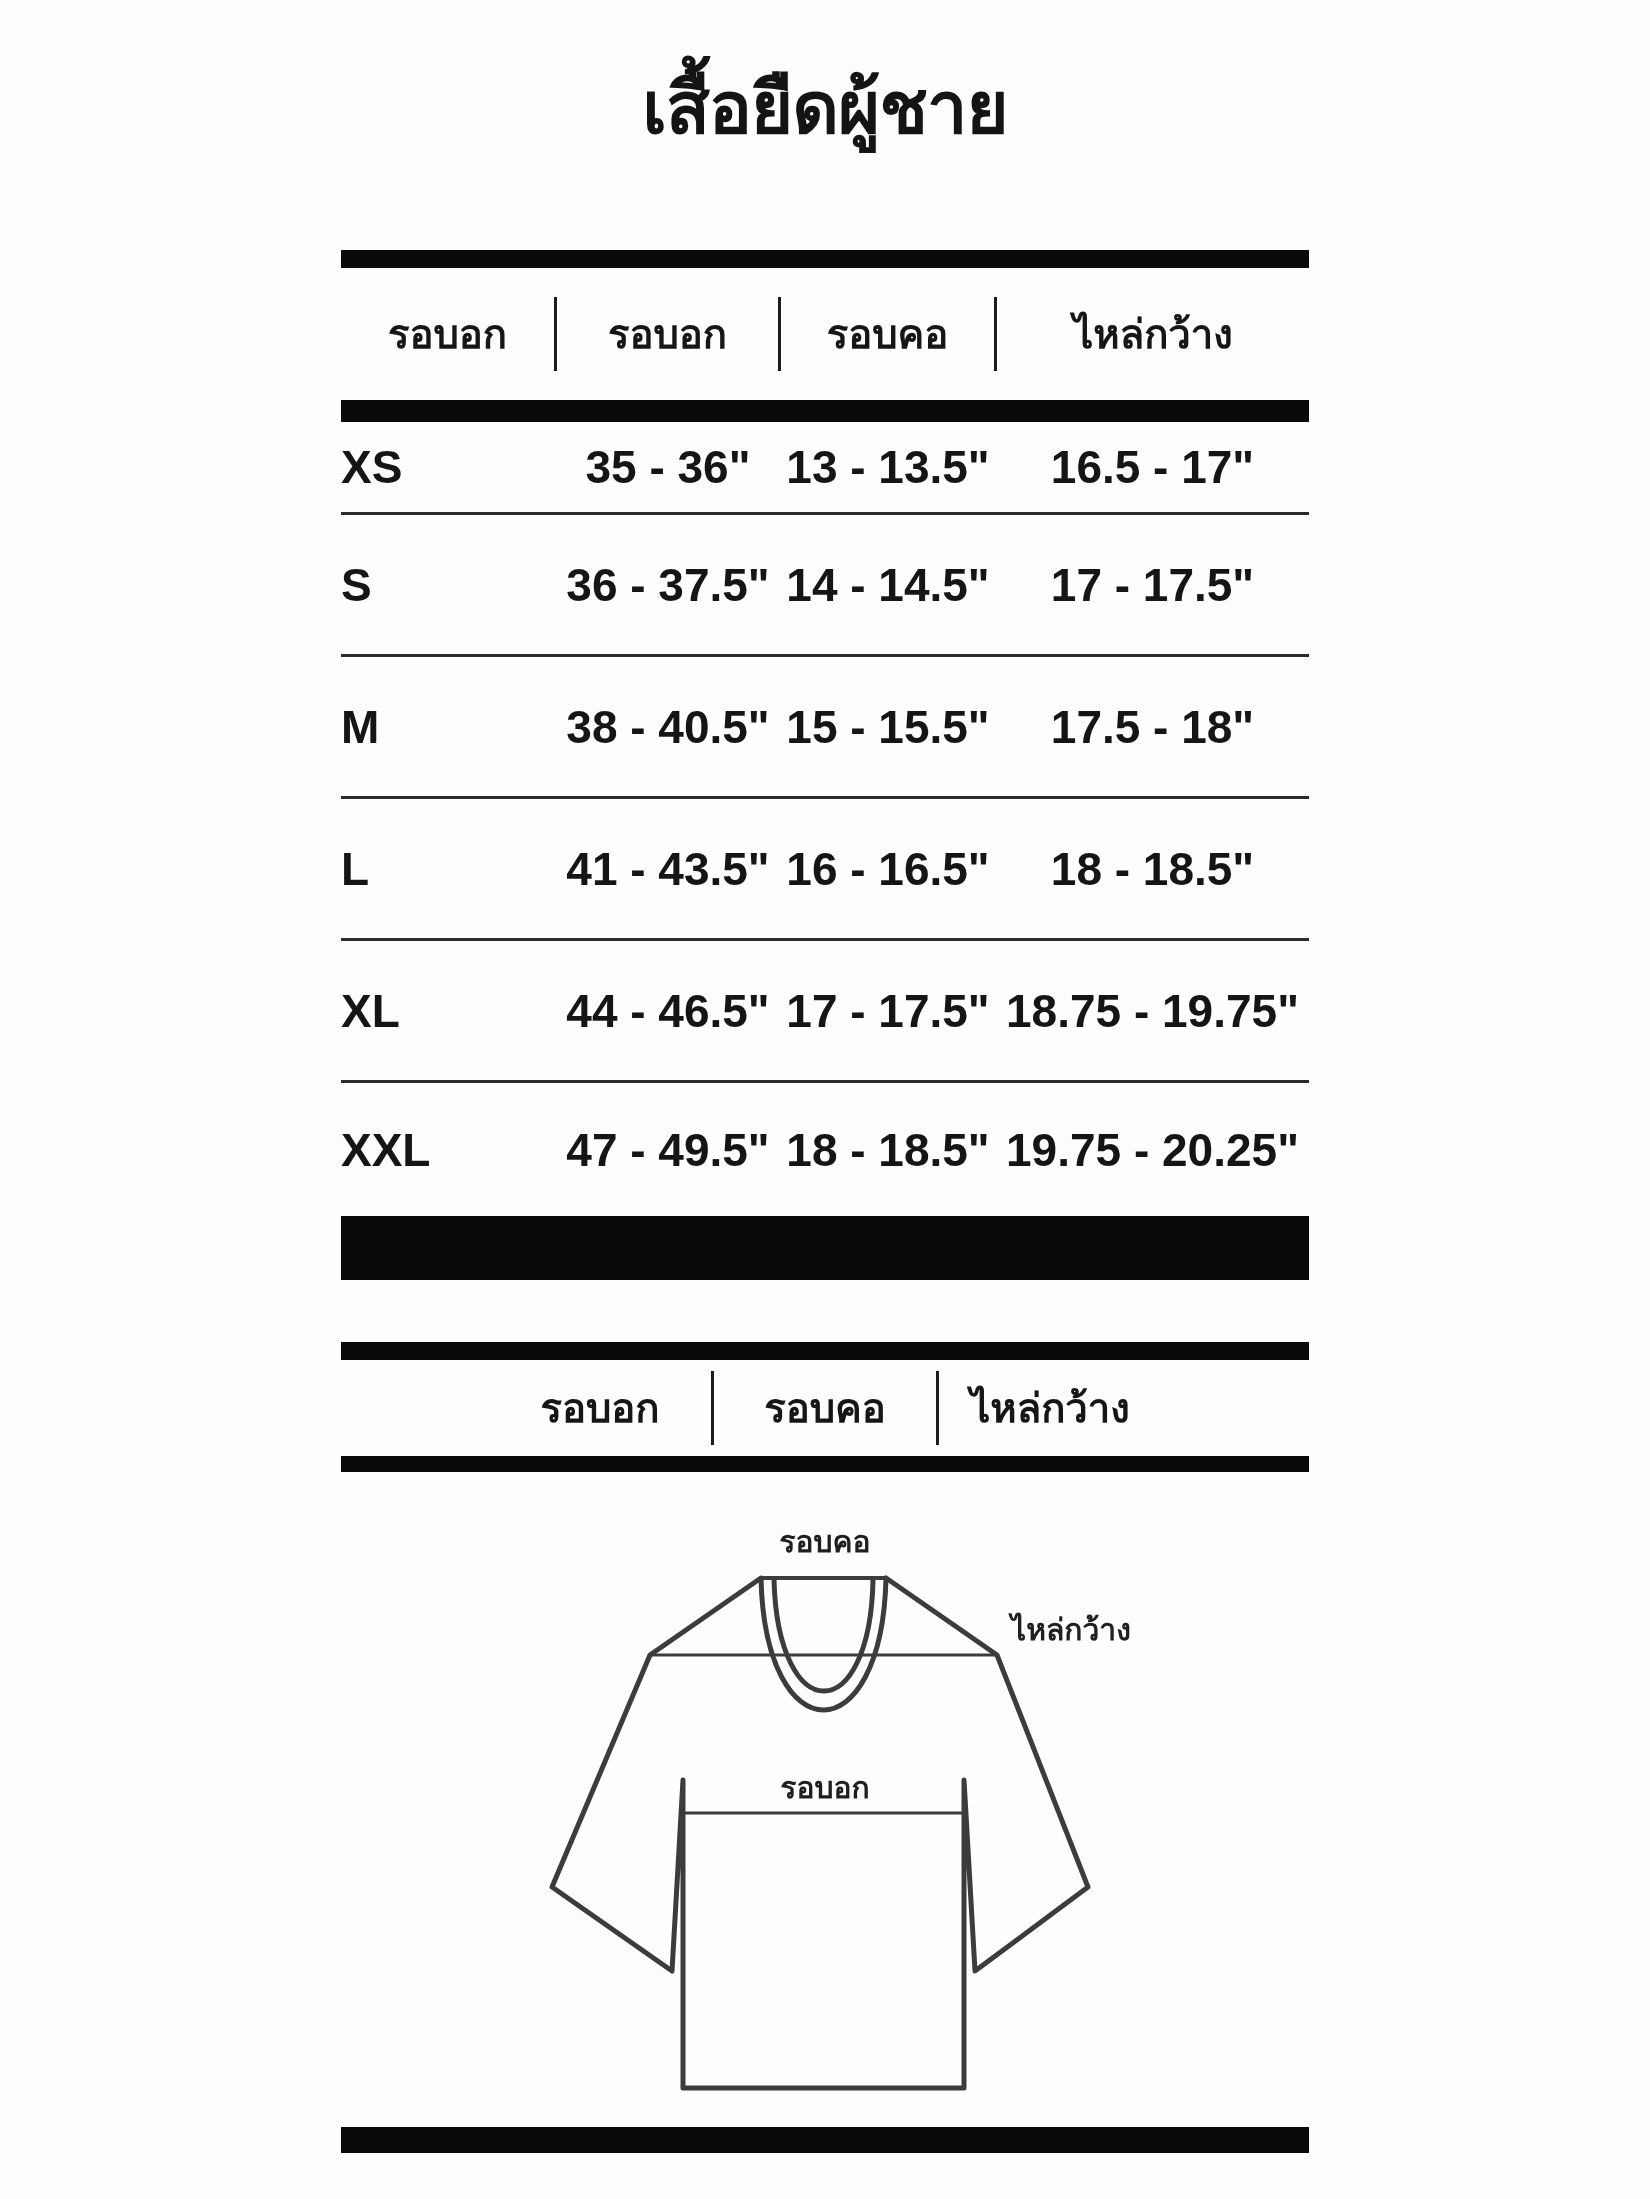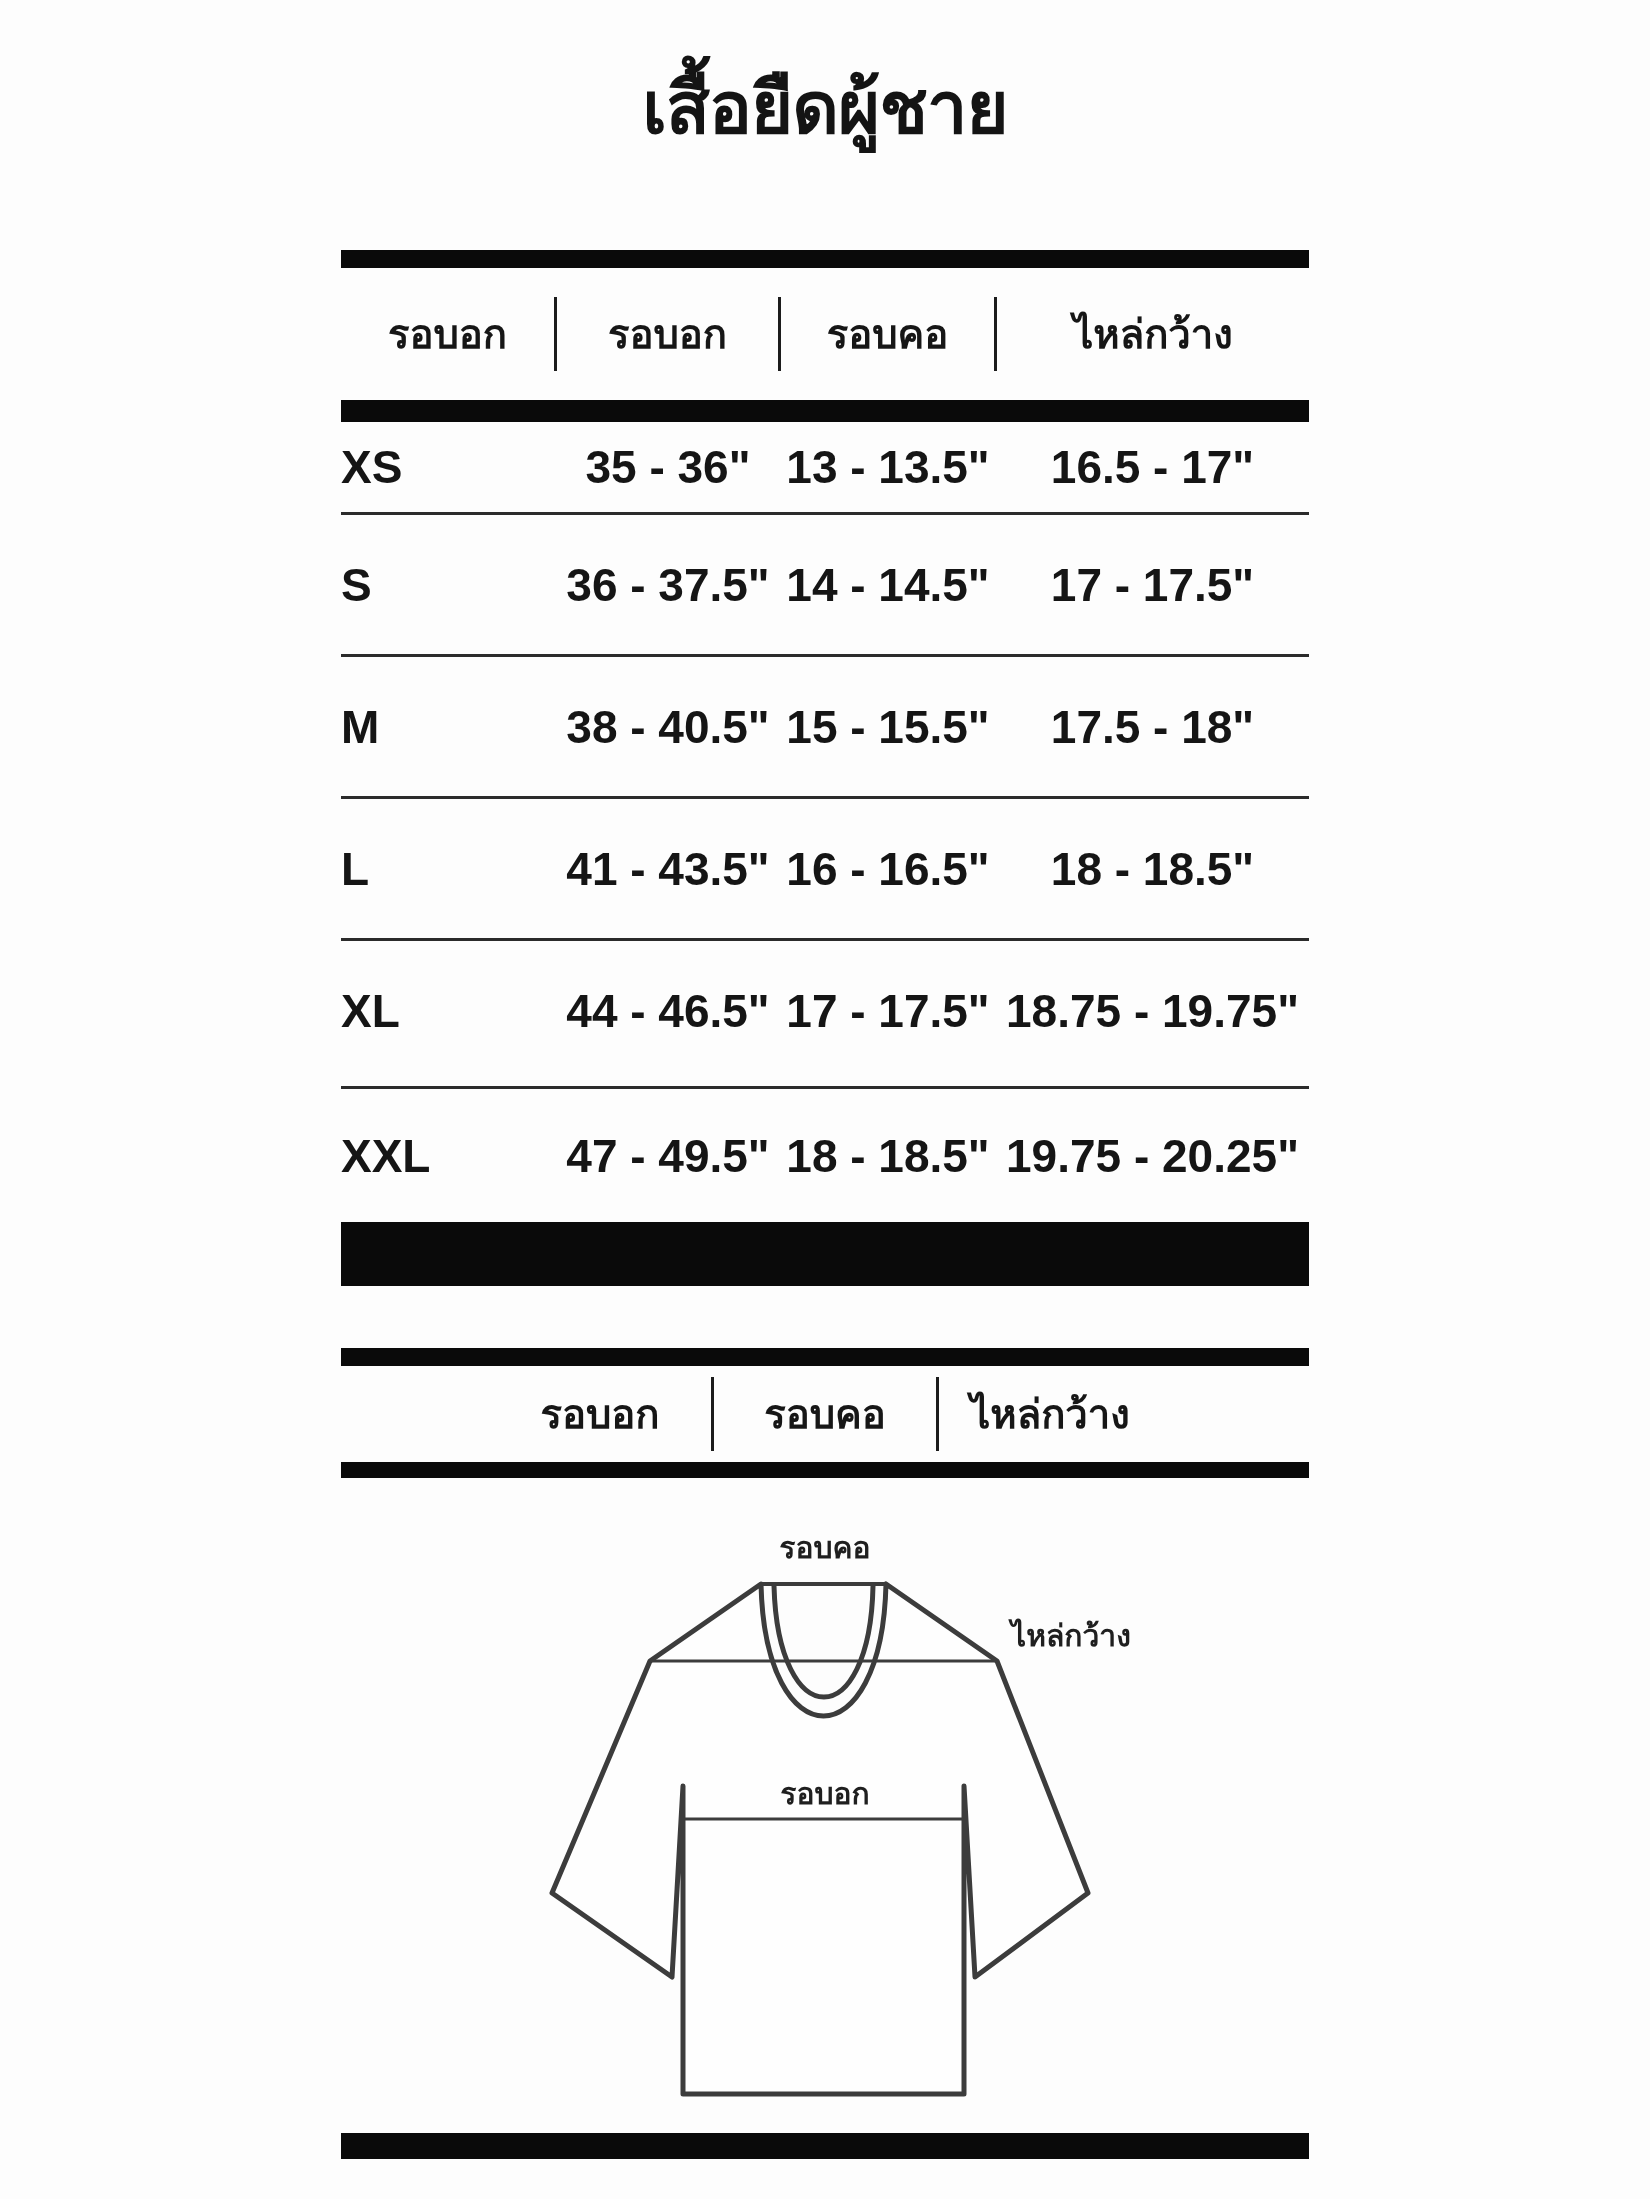--- a/index.html
+++ b/index.html
@@ -33,21 +33,21 @@
     font-size:40px;font-weight:600;color:#161616;}
   .h-c1{width:213px}.h-c2{width:221px}.h-c3{width:213px}.h-c4{width:312px}
   .vdiv{width:3px;height:74px;background:#1c1c1c;}
 
   .t-row{
     display:flex;align-items:center;height:142px;
     border-top:3px solid #2b2b2b;box-sizing:border-box;
     font-size:46px;font-weight:700;color:#151515;
   }
   .t-row.first{height:90px;border-top:none;}
-  .t-row.last{height:136px;margin-top:6px;}
+  .t-row.last{height:136px;}
   .c1{width:215px;}
   .c2{width:224px;text-align:center;}
   .c3{width:216px;text-align:center;}
   .c4{width:313px;text-align:center;}
 
   .measure-row{
     height:96px;display:flex;align-items:center;justify-content:center;
   }
   .m-cell{width:170px;text-align:center;font-size:40px;font-weight:600;color:#161616;}
   .m-div{width:3px;height:74px;background:#1c1c1c;margin:0 26px;}

